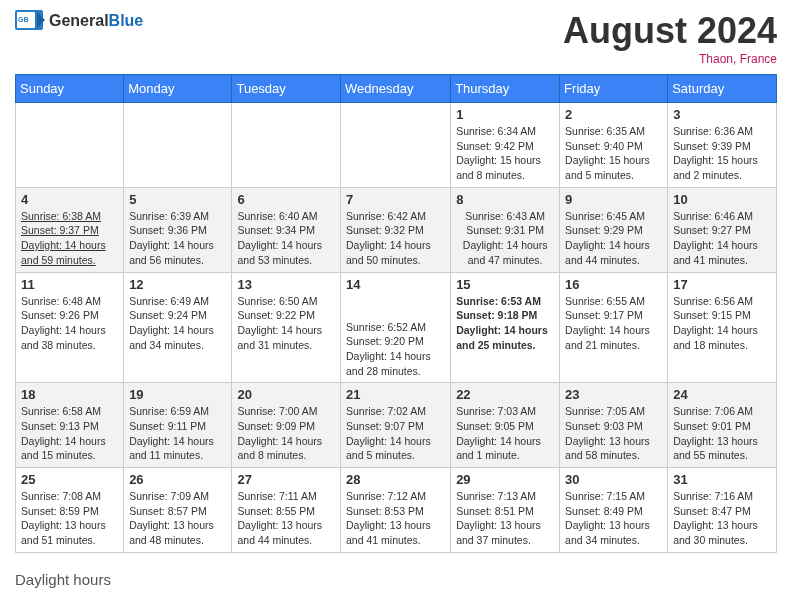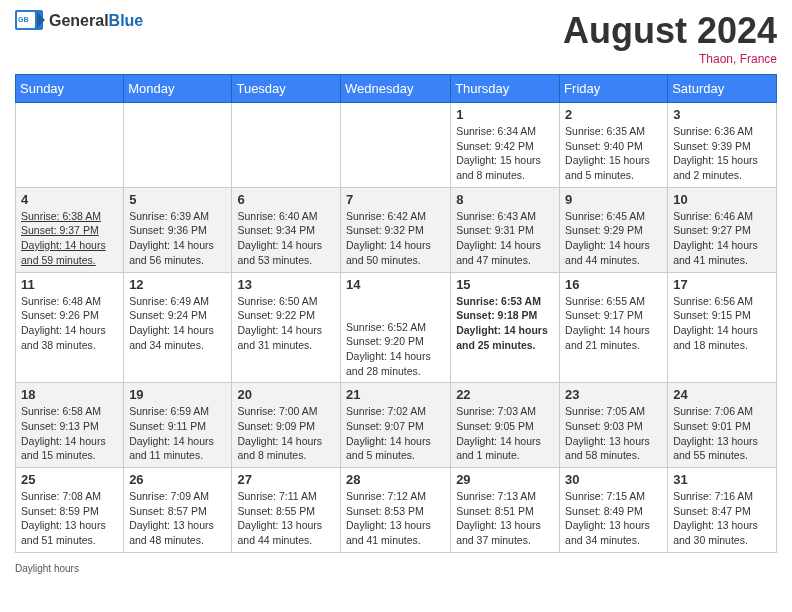--- a/index.html
+++ b/index.html
@@ -61,22 +61,22 @@
       color: #333;
       margin-bottom: 2px;
     }
     .day-info {
       color: #333;
       font-size: 10.5px;
       line-height: 1.4;
     }
     .empty-cell { background: #fff !important; }
     .footer {
-      margin-top: 10px;
-      font-size: 10px;
+      margin-top: 18px;
+      font-size: 15px;
       color: #555;
     }
   </style>
 </head>
 <body>
 
 <div class="header">
   <div class="logo">
     <svg class="logo-icon" viewBox="0 0 30 22" xmlns="http://www.w3.org/2000/svg">
       <rect x="0" y="0" width="28" height="20" rx="2" fill="#2a7cc7"></rect>
@@ -158,21 +158,21 @@
         </td>
         <td>
           <div class="day-number">7</div>
           <div class="day-info" style="white-space: pre-line;">Sunrise: 6:42 AM
 Sunset: 9:32 PM
 Daylight: 14 hours
 and 50 minutes.</div>
         </td>
         <td>
           <div class="day-number">8</div>
-          <div class="day-info" style="white-space: pre-line;">Sunrise: 6:43 AM
+          <div class="day-info" style="white-space: pre-line; text-align: center;">Sunrise: 6:43 AM
 Sunset: 9:31 PM
 Daylight: 14 hours
 and 47 minutes.</div>
         </td>
         <td>
           <div class="day-number">9</div>
           <div class="day-info" style="white-space: pre-line;">Sunrise: 6:45 AM
 Sunset: 9:29 PM
 Daylight: 14 hours
 and 44 minutes.</div>

